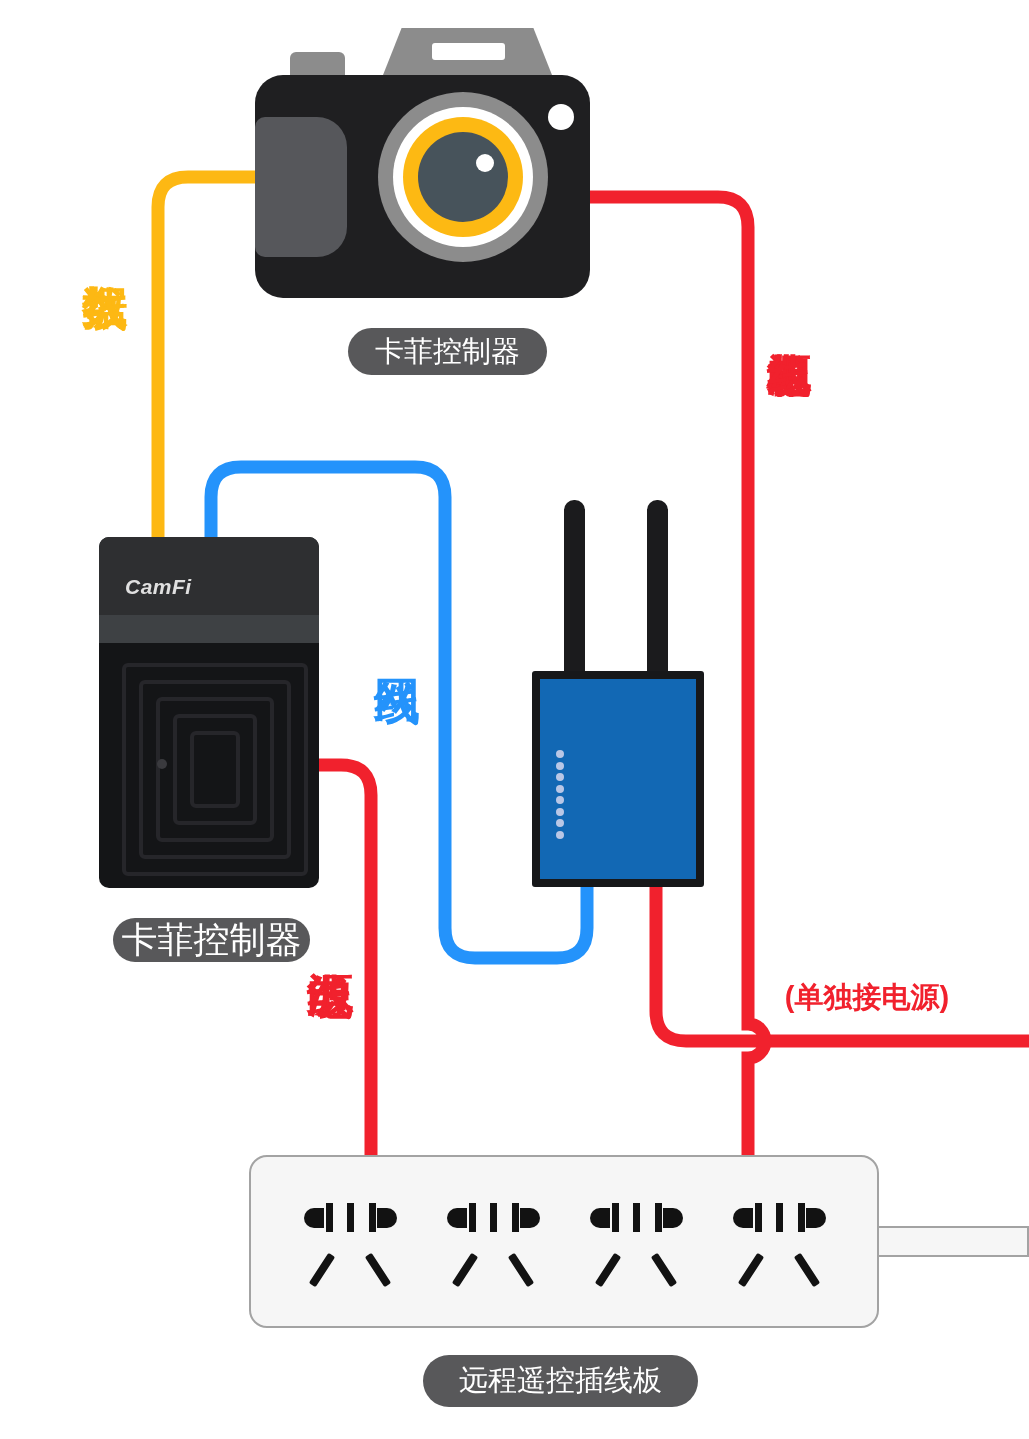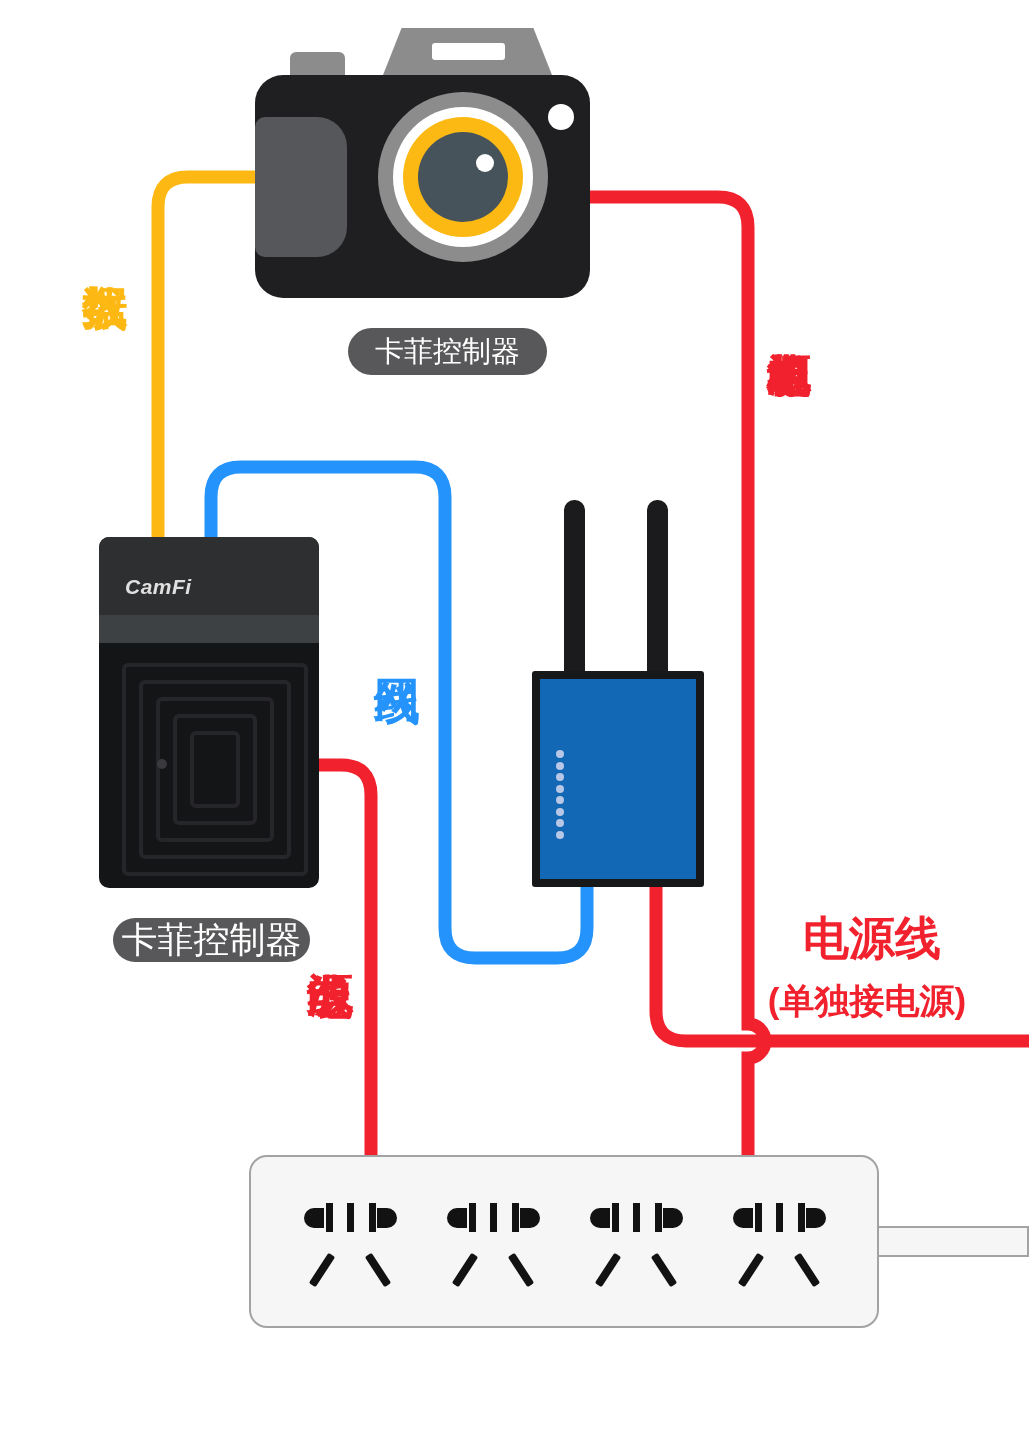--- a/index.html
+++ b/index.html
@@ -142,19 +142,19 @@
         <div class="pin dright"></div>
       <div class="pin slant" style="left:14px;transform:rotate(33deg);"></div>
       <div class="pin slant" style="left:70px;transform:rotate(-33deg);"></div>
     </div>
   </div>
 
   <div class="vlabel yellow" style="left:105px;top:250px;font-size:45px;">数据线</div>
   <div class="vlabel blue" style="left:398px;top:642px;font-size:46px;">网线</div>
   <div class="vlabel red" style="left:331px;top:936px;font-size:46px;">电源线</div>
   <div class="vlabel red" style="left:790px;top:318px;font-size:44px;">相机电源线</div>
-  <div class="abs red" style="left:797px;top:908px;width:150px;text-align:center;font-size:46px;font-weight:bold;">电源线</div>
-  <div class="abs red" style="left:767px;top:978px;width:200px;text-align:center;font-size:35px;font-weight:bold;">(单独接电源)</div>
+  <div class="abs red" style="left:767px;top:978px;width:200px;text-align:center;font-size:29px;font-weight:bold;">(单独接电源)</div>
 
   <div class="pill" style="left:348px;top:328px;width:199px;height:47px;font-size:29px;">卡菲控制器</div>
   <div class="pill" style="left:113px;top:918px;width:197px;height:44px;font-size:36px;">卡菲控制器</div>
+  <div class="pill" style="left:423px;top:1355px;width:275px;height:52px;font-size:29px;">远程遥控插线板</div>
 
 </div>
 
 </body></html>

